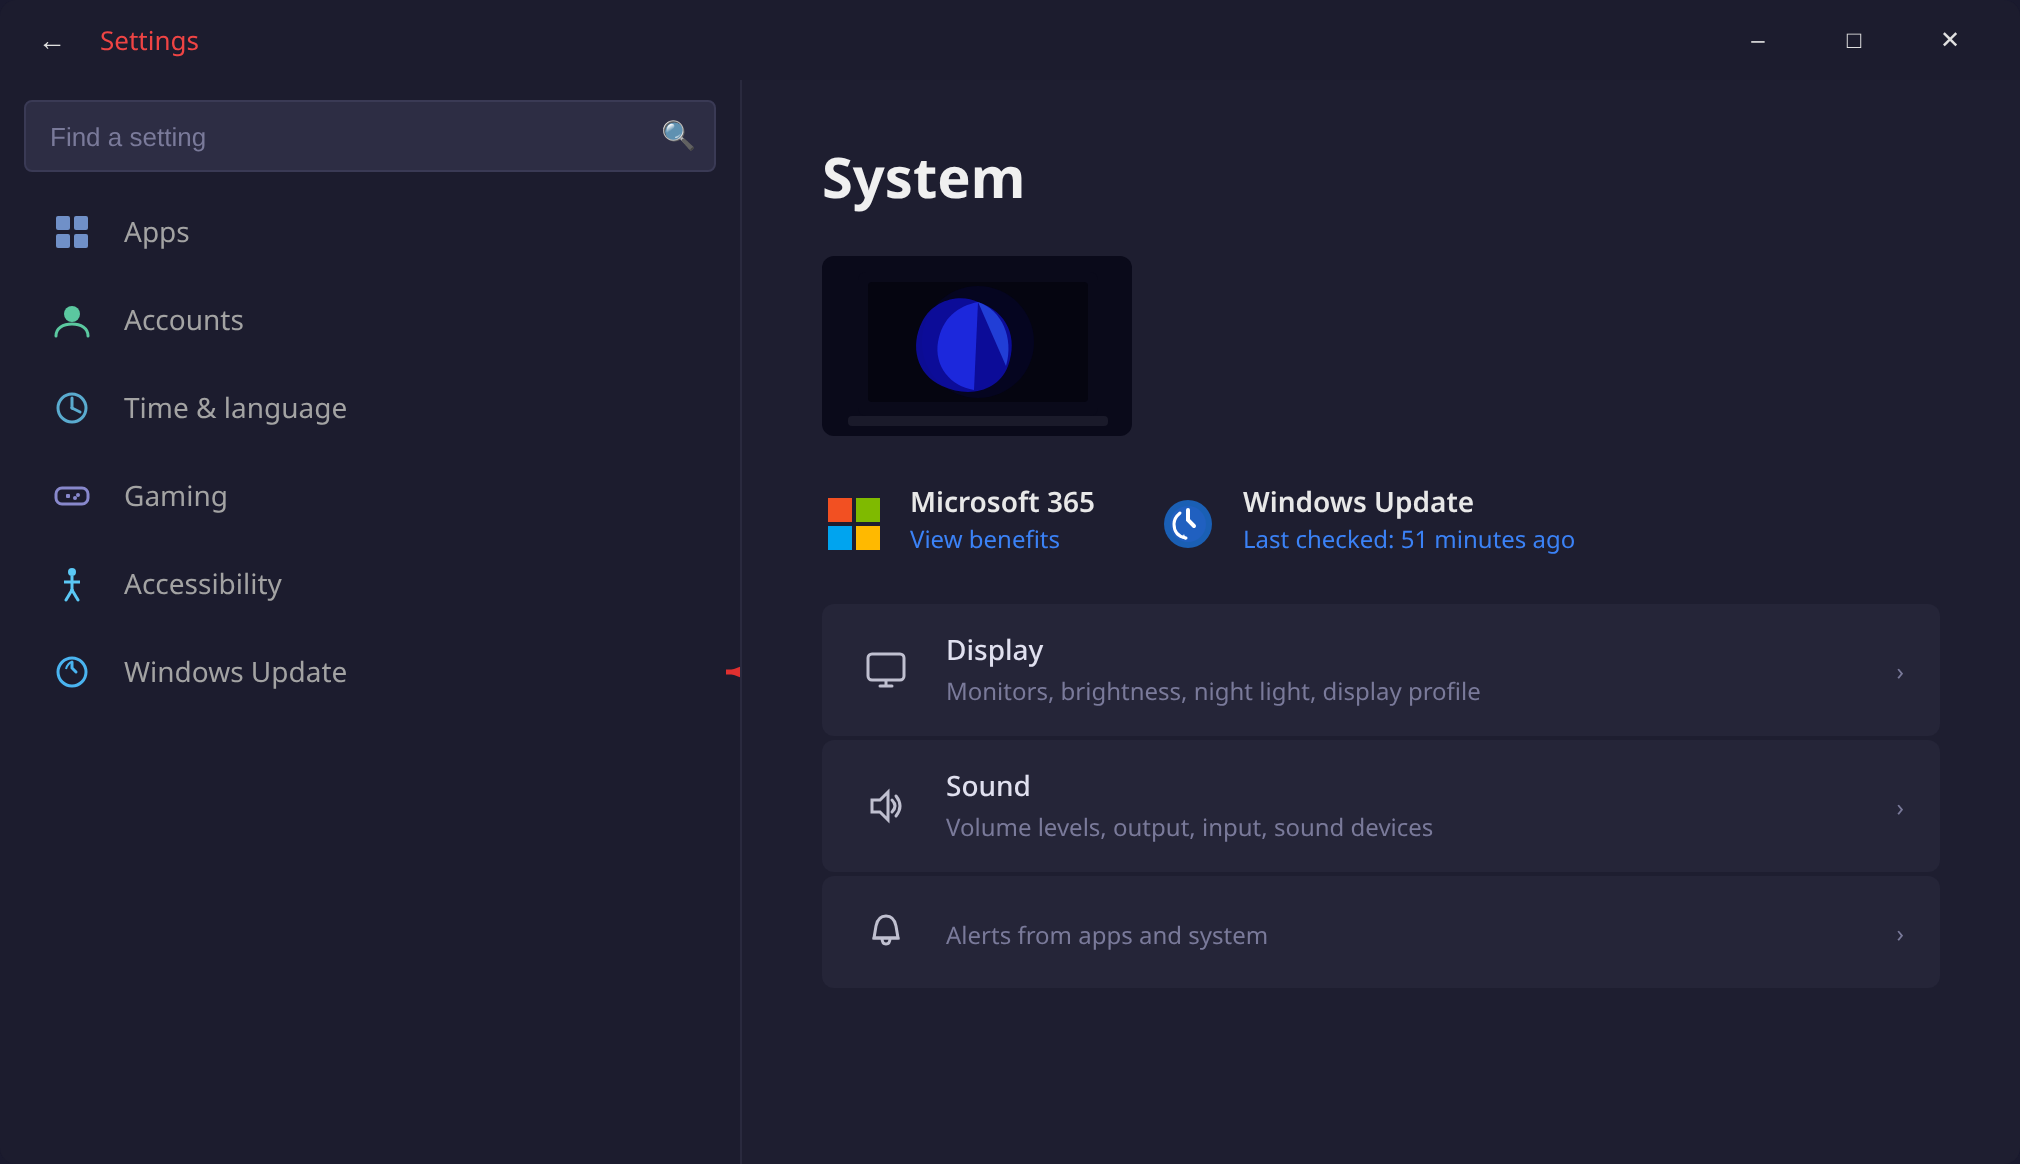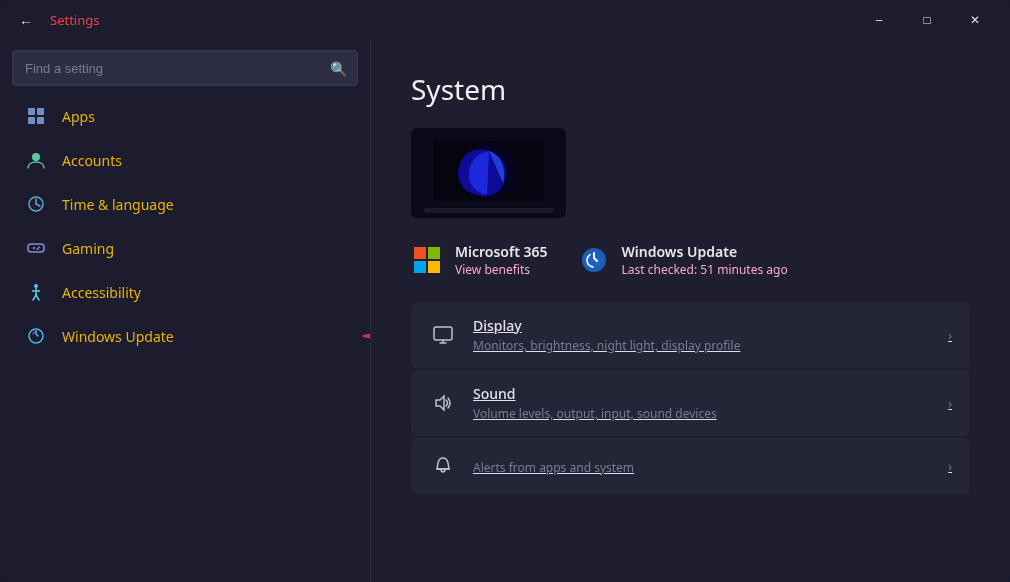--- a/index.html
+++ b/index.html
@@ -119,21 +119,21 @@
     }
 
     .nav-item {
       display: flex;
       align-items: center;
       gap: 14px;
       padding: 10px 12px;
       border-radius: 6px;
       cursor: pointer;
       font-size: 14px;
-      color: #eab308;
+      color: #a3a3a3;
       position: relative;
     }
 
     .nav-icon {
       width: 24px;
       height: 24px;
       display: flex;
       align-items: center;
       justify-content: center;
       font-size: 16px;
@@ -149,21 +149,21 @@
       position: relative;
     }
 
     
     .main::-webkit-scrollbar { width: 8px; }
     .main::-webkit-scrollbar-track { background: transparent; }
     .main::-webkit-scrollbar-thumb { background: #3a3a55; border-radius: 4px; }
 
     .page-title {
       font-size: 28px;
-      font-weight: 400;
+      font-weight: 700;
       color: #f0f0f0;
       margin-bottom: 20px;
     }
 
     
     .hero-image {
       width: 155px;
       height: 90px;
       border-radius: 6px;
       background: #0a0a1a;
@@ -176,59 +176,58 @@
 
     
     .quick-actions {
       display: flex;
       gap: 30px;
       margin-bottom: 24px;
     }
 
     .quick-action {
       display: flex;
-      align-items: center;
+      align-items: flex-end;
       gap: 12px;
       cursor: pointer;
     }
 
     .qa-icon {
       width: 32px;
       height: 32px;
       display: flex;
       align-items: center;
       justify-content: center;
     }
 
     .qa-text .qa-title {
       font-size: 14px;
       font-weight: 600;
       color: #e8e8e8;
     }
     .qa-text .qa-sub {
       font-size: 12px;
-      color: #f9a8d4;
+      color: #3b82f6;
     }
 
     
     .settings-list {
       display: flex;
       flex-direction: column;
       gap: 2px;
     }
 
     .settings-item {
       display: flex;
       align-items: center;
       background: #252538;
       border-radius: 6px;
       padding: 14px 18px;
       cursor: pointer;
       gap: 16px;
-      text-decoration: underline;
     }
 
     .si-icon {
       width: 28px;
       height: 28px;
       display: flex;
       align-items: center;
       justify-content: center;
       font-size: 18px;
       color: #c0c0d0;

